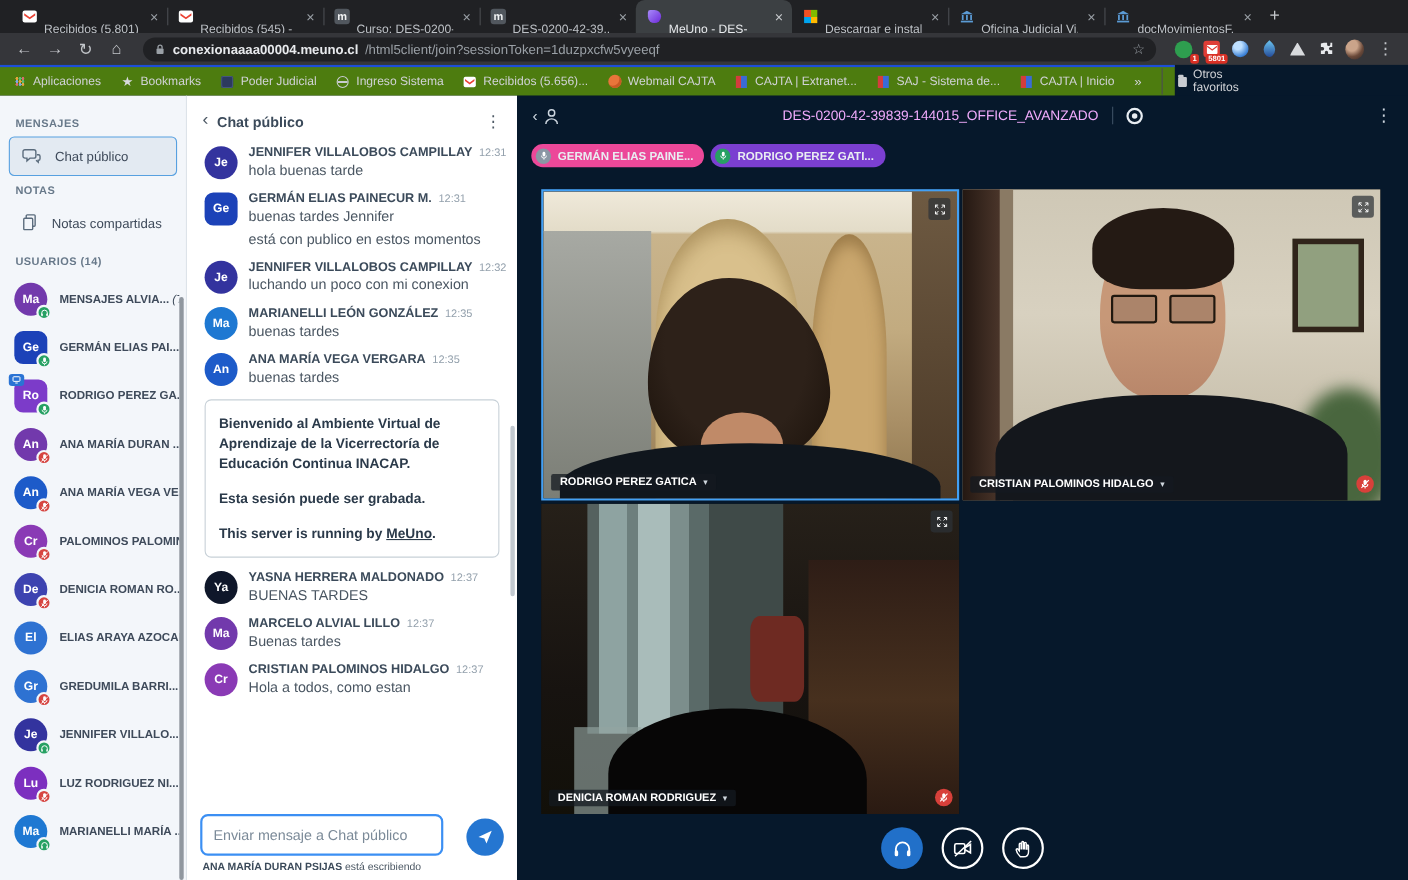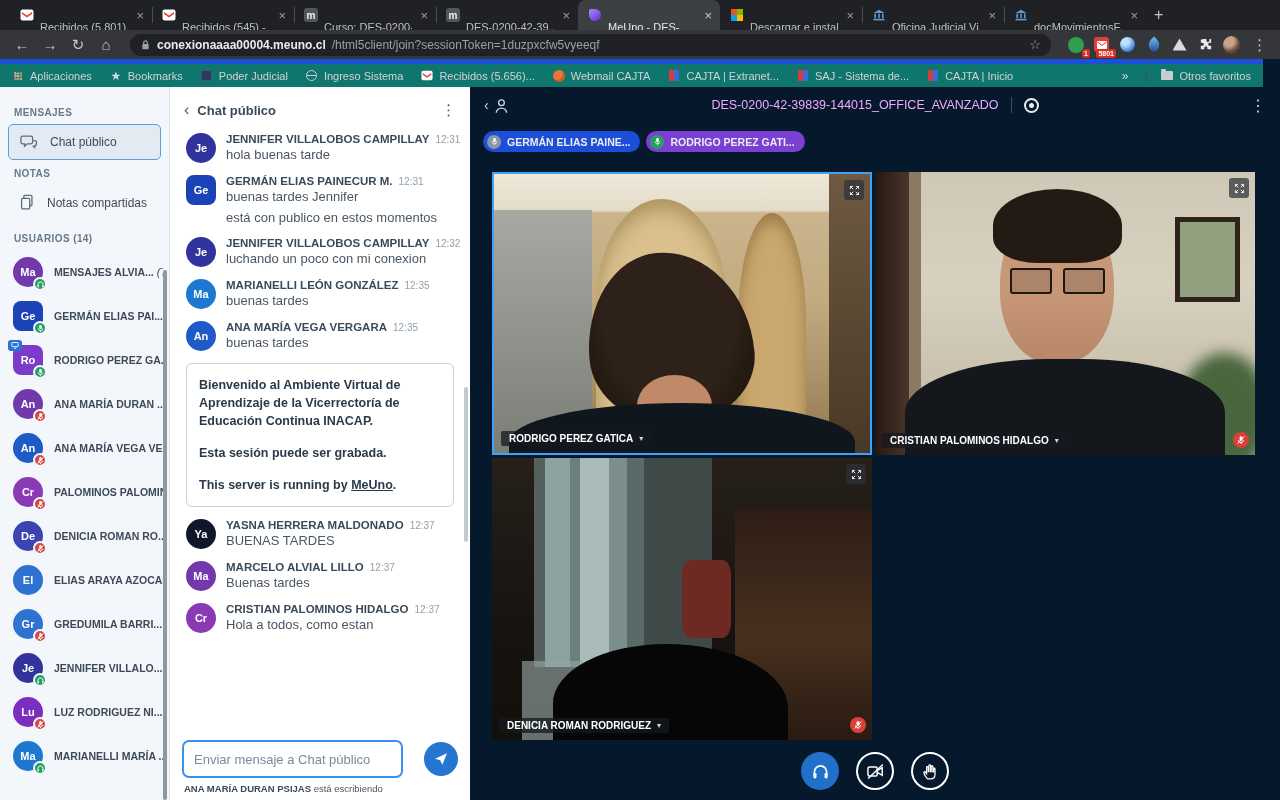--- a/index.html
+++ b/index.html
@@ -37,21 +37,21 @@
   .ext { position:relative; width:17px; height:17px; display:flex; align-items:center; justify-content:center; }
   .ext-badge { position:absolute; bottom:-5px; right:-6px; background:#d93025; color:#fff; font-size:7px; line-height:9px; padding:0 2px; border-radius:3px; font-weight:bold; }
   .ext-lp { width:16px; height:16px; border-radius:50%; background:#2e9e4f; }
   .ext-mail { width:15px; height:15px; border-radius:3px; background:#e03e36; display:flex; align-items:center; justify-content:center; }
   .ext-sphere { width:15px; height:15px; border-radius:50%; background:radial-gradient(circle at 35% 30%, #bfe0ff 0 25%, #3d82d6 70%, #1d4f96 100%); }
   .ext-drop { width:12px; height:12px; border-radius:0 85% 45% 85%; transform:rotate(45deg); background:linear-gradient(135deg,#6cc5f0,#1d3f8f); }
   .ext-drive { width:14px; height:12px; clip-path:polygon(50% 0, 100% 100%, 0 100%); background:#d8dadd; }
   .ext-avatar { width:18px; height:18px; border-radius:50%; background:radial-gradient(circle at 35% 30%, #caa48a 0 30%, #6b4a3a 60%, #2e2626 100%); }
   .kebab { color:#c2c5c9; font-size:15px; line-height:1; padding:0 3px; }
 
-  .bookmarksbar { position:absolute; top:59px; left:0; width:1263px; height:28px; background:#0f766e; display:flex; align-items:center; padding:0 12px; gap:18px; border-top:5px solid #1d4ed8; }
+  .bookmarksbar { position:absolute; top:59px; left:0; width:1068px; height:28px; background:#4d7c0f; display:flex; align-items:center; padding:0 12px; gap:18px; border-top:2px solid #1d4ed8; }
   .bm { display:flex; align-items:center; gap:6px; color:#d0d2d6; font-size:11px; white-space:nowrap; }
   .bi { width:12px; height:12px; flex:none; position:relative; display:flex; align-items:center; justify-content:center; }
   .bi .cssbi, .bi svg { display:none; }
   .bi.apps .b-apps { display:block; width:8px; height:8px; background:radial-gradient(circle 1.4px at 1.4px 1.4px,#e8a33d 98%,transparent), radial-gradient(circle 1.4px at 4.2px 1.4px,#5bb974 98%,transparent), radial-gradient(circle 1.4px at 7px 1.4px,#d96d6d 98%,transparent), radial-gradient(circle 1.4px at 1.4px 4.2px,#7ba9e0 98%,transparent), radial-gradient(circle 1.4px at 4.2px 4.2px,#e8a33d 98%,transparent), radial-gradient(circle 1.4px at 7px 4.2px,#5bb974 98%,transparent), radial-gradient(circle 1.4px at 1.4px 7px,#d96d6d 98%,transparent), radial-gradient(circle 1.4px at 4.2px 7px,#7ba9e0 98%,transparent), radial-gradient(circle 1.4px at 7px 7px,#e8a33d 98%,transparent); }
   .bi.star .b-star { display:block; color:#d8dadd; font-size:12px; line-height:1; }
   .bi.pj .b-pj { display:block; width:11px; height:11px; border-radius:2px; background:#2c3a5e; box-shadow:inset 0 0 0 1px #44557e; }
   .bi.globe .b-globe { display:block; width:11px; height:11px; border-radius:50%; border:1px solid #c9ccd1; background:linear-gradient(transparent 42%, #c9ccd1 42% 56%, transparent 56%); }
   .bi.gmail svg.f-gmail { display:block; }
   .bi.cp .b-cp { display:block; width:12px; height:12px; border-radius:50%; background:#e8753a; box-shadow:inset -2px -2px 0 #c75a24; }
   .bi.flag .b-flag { display:block; width:10px; height:11px; background:linear-gradient(90deg,#d43d3d 0 50%, #3a6bd6 50% 100%); }
@@ -100,41 +100,41 @@
   .msg .avatar { width:30px; height:30px; }
   .msg-head { display:flex; align-items:baseline; gap:6px; }
   .msg-name { font-size:11.5px; font-weight:bold; color:#3b4a5a; white-space:nowrap; }
   .msg-time { font-size:10px; color:#93a0ac; }
   .msg-text { font-size:13px; color:#4a5662; line-height:1.6; white-space:pre-line; }
   .welcome-box { border:1px solid #c8d1d8; border-radius:6px; padding:12px 12px; margin:6px 0 12px 0; }
   .welcome-box p { font-size:12.5px; font-weight:bold; color:#2b3a4a; line-height:1.45; margin-bottom:14px; }
   .welcome-box p:last-child { margin-bottom:0; }
   .welcome-link { text-decoration:underline; }
   .chat-scrollthumb { position:absolute; right:2px; top:300px; width:4px; height:155px; background:#c2c9d0; border-radius:2px; }
-  .chat-inputrow { display:flex; align-items:center; gap:21px; padding:6px 12px 2px 12px; }
+  .chat-inputrow { display:flex; align-items:flex-end; gap:21px; padding:6px 12px 2px 12px; }
   .chat-input { flex:1; height:38px; border:2px solid #3b8ff3; border-radius:7px; font-size:13px; color:#4a5662; padding:0 10px; outline:none; font-family:"Liberation Sans", sans-serif; }
   .chat-input::placeholder { color:#7b8a98; }
   .send-btn { width:34px; height:34px; border-radius:50%; background:#2576d1; border:none; display:flex; align-items:center; justify-content:center; flex:none; }
   .typing-row { padding:3px 14px 0 14px; font-size:9.5px; color:#4a5662; white-space:nowrap; overflow:hidden; }
   .typing-name { font-weight:bold; color:#3b4a5a; }
 
   
   .main { position:relative; flex:1; background:#06182b; overflow:hidden; }
   .main-header { position:absolute; top:0; left:0; right:0; height:36px; display:flex; align-items:center; padding:0 14px; }
   .toggle-users { display:flex; align-items:center; gap:2px; color:#cdd6df; }
   .toggle-chev { font-size:14px; line-height:1; }
   .main-title-wrap { position:absolute; left:0; right:0; top:0; height:36px; display:flex; align-items:center; justify-content:center; gap:12px; pointer-events:none; }
   .main-title { color:#f0abfc; font-size:12.5px; }
   .title-sep { width:1px; height:16px; background:#3c4f63; }
   .rec-ring { width:15px; height:15px; border:2px solid #e8edf2; border-radius:50%; display:flex; align-items:center; justify-content:center; }
   .rec-dot { width:5px; height:5px; background:#e8edf2; border-radius:50%; }
   .main-kebab { margin-left:auto; color:#cdd6df; font-size:16px; }
   .pills-row { position:absolute; top:44px; left:13px; display:flex; gap:6px; }
   .pill { height:21px; border-radius:11px; display:flex; align-items:center; gap:6px; padding:0 10px 0 4px; font-size:10.5px; font-weight:bold; color:#e9edf2; }
-  .pill.muted-style { background:#1d4ed8; }
+  .pill.muted-style { background:#ec4899; }
   .pill.active-style { background:#7b3fd1; }
   .pill-ic { width:14px; height:14px; border-radius:50%; display:flex; align-items:center; justify-content:center; }
   .pill-ic.gray { background:#8a97a5; }
   .pill-ic.green { background:#27a163; }
   .pill-ic svg { width:9px; height:9px; }
 
   .tile { position:absolute; overflow:hidden; background:#111; }
   .tile.active-border { border:2px solid #42a0f5; }
   .tile-1 { left:22px; top:85px; width:380px; height:283px; }
   .tile-2 { left:405px; top:85px; width:380px; height:283px; }

